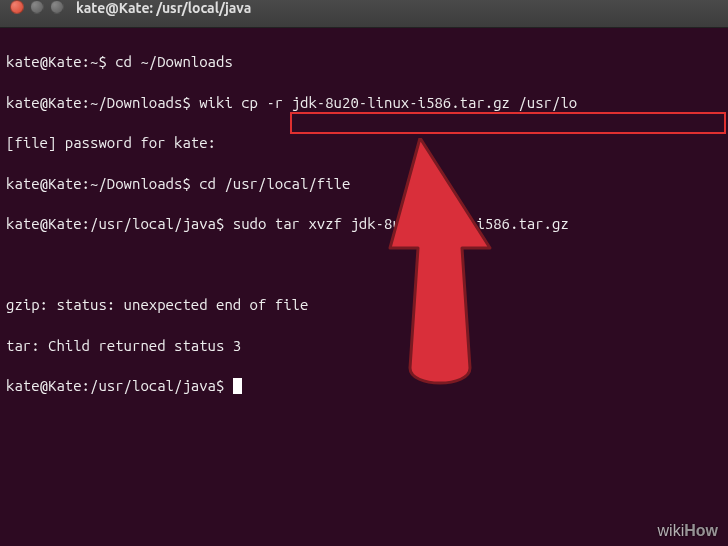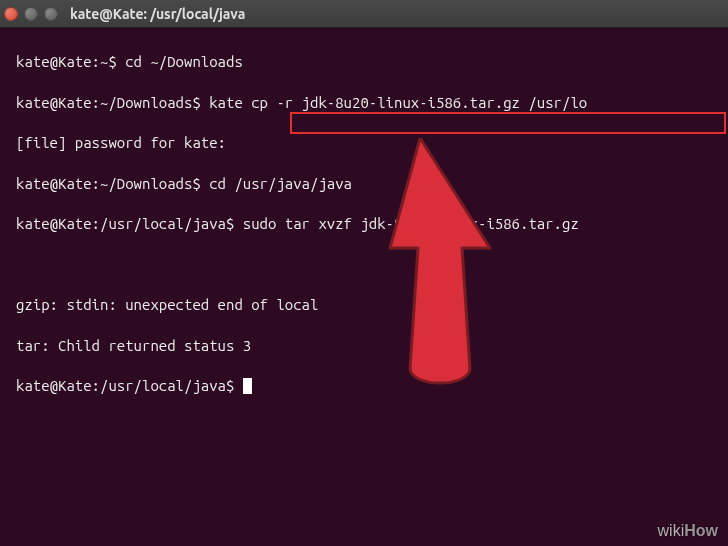--- a/index.html
+++ b/index.html
@@ -9,22 +9,21 @@
       background: #2d0a22;
       font-family: 'Ubuntu Mono', 'DejaVu Sans Mono', monospace;
       font-size: 15px;
       overflow: hidden;
       position: relative;
     }
     .titlebar {
       height: 28px;
       background: linear-gradient(to bottom, #4a4a4a, #3c3c3c);
       display: flex;
-      align-items: center;
-      padding: 0 4px;
+      padding: 0 10px;
       border-bottom: 1px solid #222;
     }
     .window-controls {
       display: flex;
       gap: 6px;
       margin-right: 12px;
     }
     .ctl {
       width: 14px;
       height: 14px;
@@ -35,21 +34,21 @@
     .ctl-close { background: radial-gradient(circle at 30% 30%, #f08070, #d4442e); }
     .ctl-min { background: radial-gradient(circle at 30% 30%, #888, #5a5a5a); }
     .ctl-max { background: radial-gradient(circle at 30% 30%, #888, #5a5a5a); }
     .win-title {
       color: #e0e0e0;
       font-family: 'Ubuntu', sans-serif;
       font-size: 14px;
       font-weight: bold;
     }
     .terminal-body {
-      padding: 4px 16px;
+      padding: 4px 6px;
       color: #eee;
       line-height: 1.35;
       white-space: pre;
       position: relative;
     }
     .line { white-space: pre; }
     .prompt { color: #eee; }
     .highlight-box {
       border: 2px solid #e03030;
       position: absolute;
@@ -92,26 +91,26 @@
   <div class="window-controls">
     <span class="ctl ctl-close"></span>
     <span class="ctl ctl-min"></span>
     <span class="ctl ctl-max"></span>
   </div>
   <div class="win-title">kate@Kate: /usr/local/java</div>
 </div>
 
 <div class="terminal-body">
 <div class="line"><span class="prompt">kate@Kate:~$</span><span> cd ~/Downloads</span></div>
-<div class="line"><span class="prompt">kate@Kate:~/Downloads$</span><span> kate cp -r jdk-8u20-linux-i586.tar.gz /usr/lo</span></div>
+<div class="line"><span class="prompt">kate@Kate:~/Downloads$</span><span> wiki cp -r jdk-8u20-linux-i586.tar.gz /usr/lo</span></div>
 <div class="line"><span>[file] password for kate:</span></div>
-<div class="line"><span class="prompt">kate@Kate:~/Downloads$</span><span> cd /usr/java/java</span></div>
+<div class="line"><span class="prompt">kate@Kate:~/Downloads$</span><span> cd /usr/local/file</span></div>
 <div class="line"><span class="prompt">kate@Kate:/usr/local/java$</span><span> sudo tar xvzf jdk-8u20-linux-i586.tar.gz</span></div>
 <div class="line"><span> </span></div>
-<div class="line"><span>gzip: stdin: unexpected end of local</span></div>
+<div class="line"><span>gzip: status: unexpected end of file</span></div>
 <div class="line"><span>tar: Child returned status 3</span></div>
 <div class="line"><span class="prompt">kate@Kate:/usr/local/java$</span><span> </span><span class="cursor"></span></div>
 
   <div class="highlight-box"></div>
 
   <svg class="arrow" width="160" height="260" viewBox="0 0 160 260">
     <path d="M 70 0
              L 140 110
              L 112 110
              L 120 230

